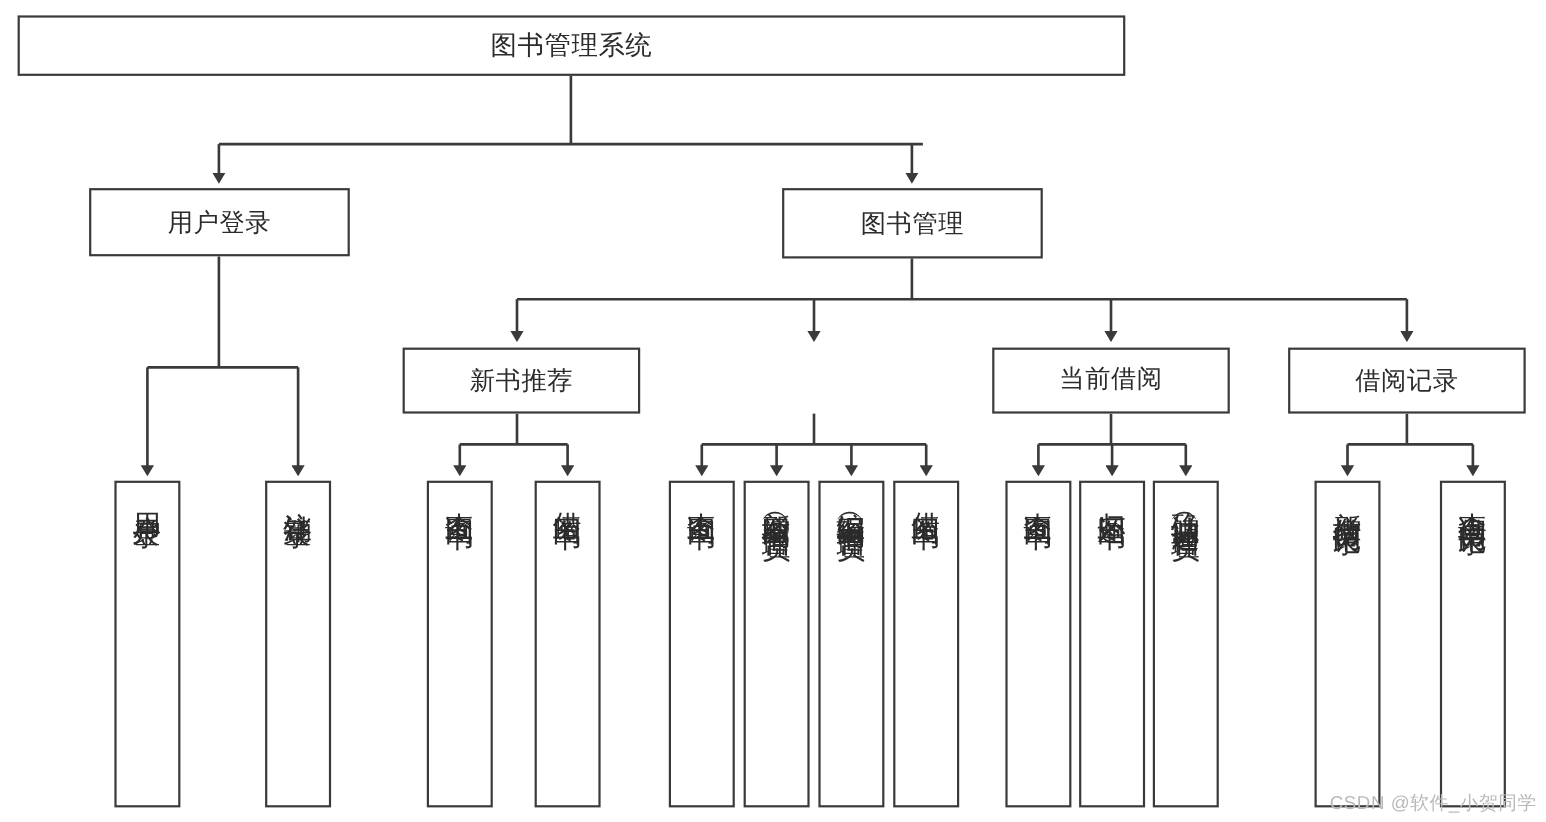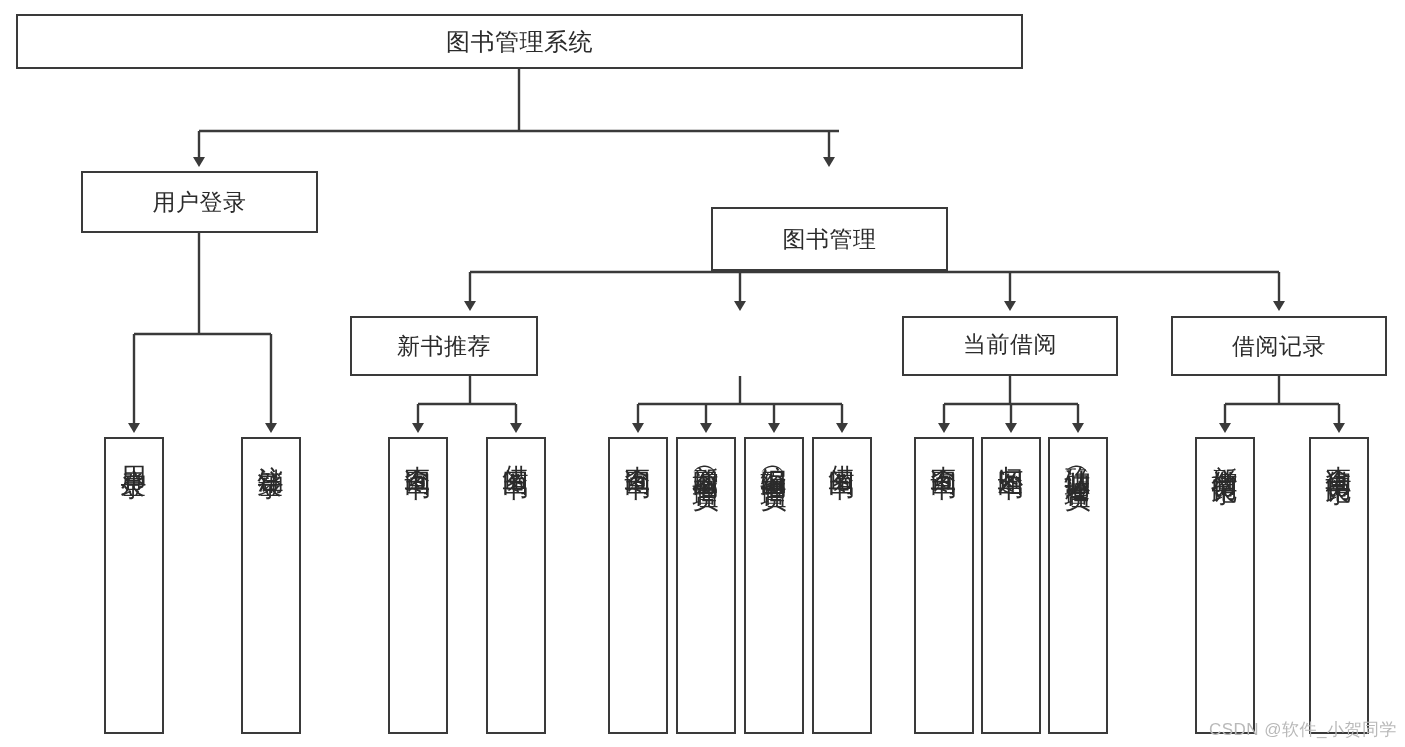--- a/index.html
+++ b/index.html
@@ -133,25 +133,25 @@
     </g>
   </svg>
 
   <div class="node h root" style="left:16px; top:14px; width:1007px; height:55px;">
     <span class="lbl">图书管理系统</span>
   </div>
 
   <div class="node h" style="left:81px; top:171px; width:237px; height:62px;">
     <span class="lbl">用户登录</span>
   </div>
-  <div class="node h" style="left:711px; top:171px; width:237px; height:64px;margin-top:36px;">
+  <div class="node h" style="left:711px; top:171px; width:237px; height:64px;">
     <span class="lbl">图书管理</span>
   </div>
 
-  <div class="node h" style="left:350px; top:316px; width:188px; height:60px;">
+  <div class="node h" style="left:366px; top:316px; width:216px; height:60px;">
     <span class="lbl">新书推荐</span>
   </div>
   <div class="node h" style="left:902px; top:316px; width:216px; height:60px;font-family:Liberation Mono, monospace;">
     <span class="lbl">当前借阅</span>
   </div>
   <div class="node h" style="left:1171px; top:316px; width:216px; height:60px;">
     <span class="lbl">借阅记录</span>
   </div>
 
   <div class="node v" style="left:104px; top:437px; width:60px; height:297px;">

